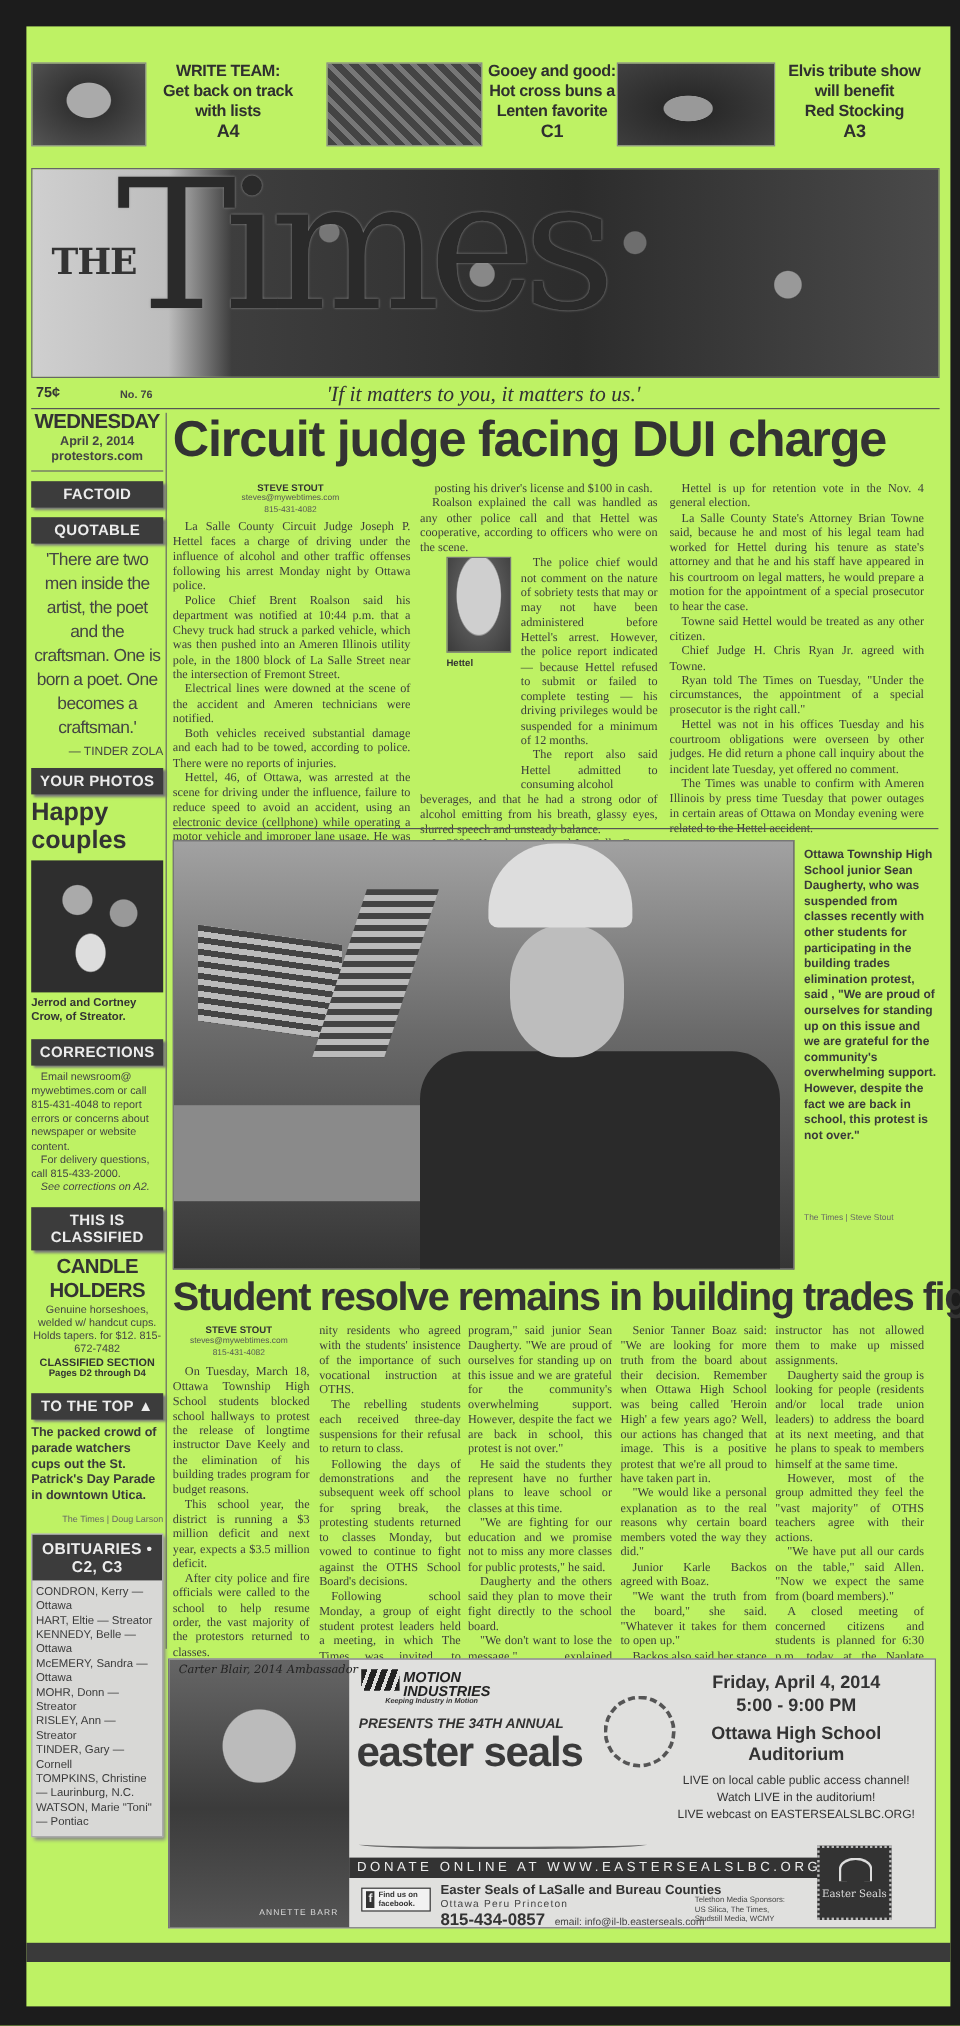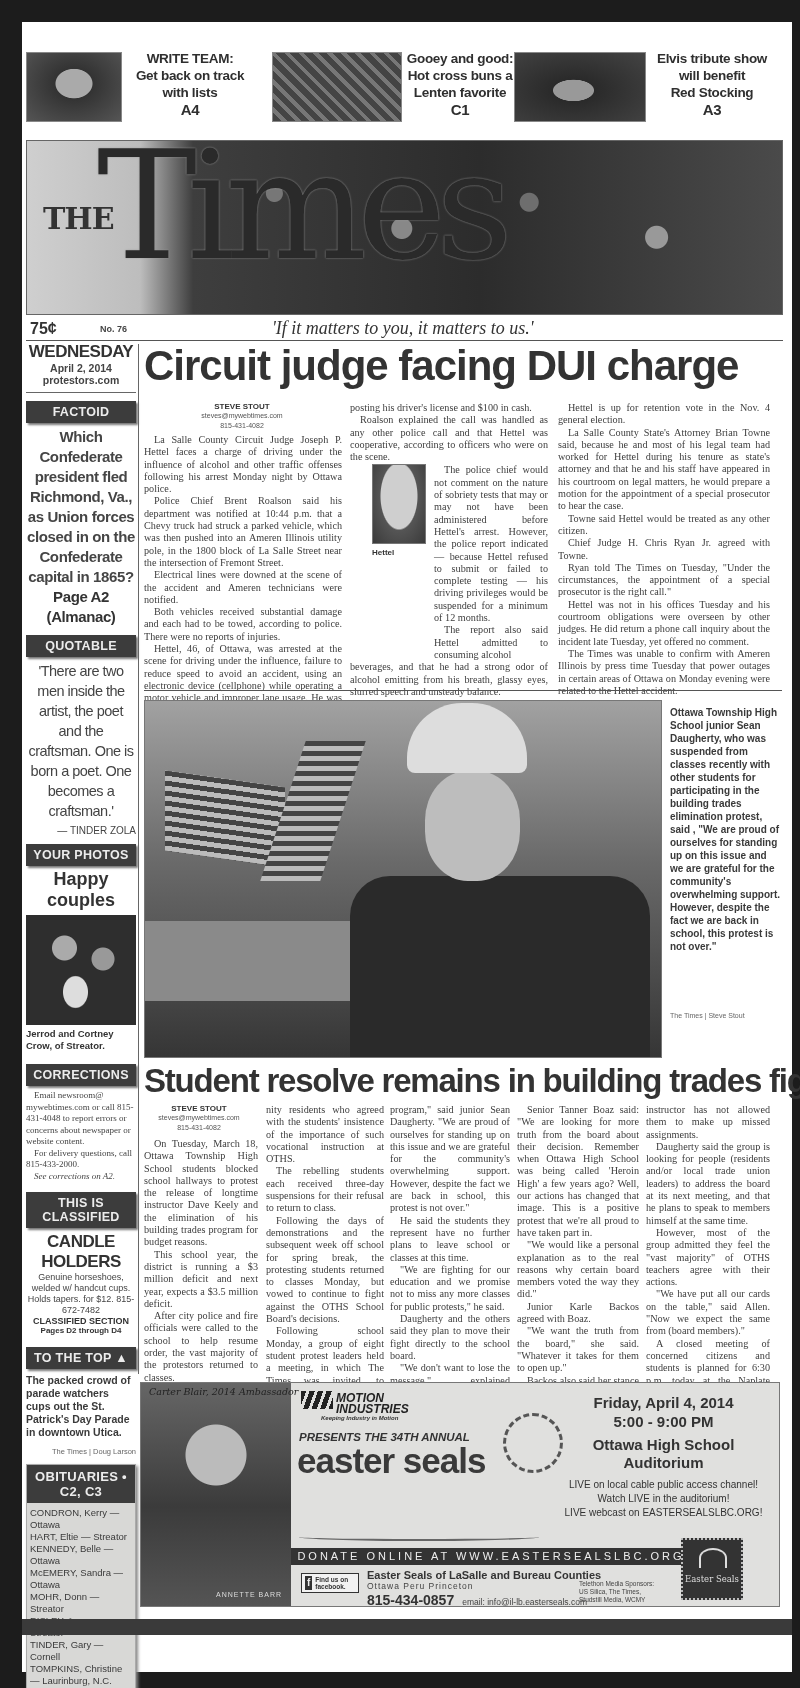--- a/index.html
+++ b/index.html
@@ -1,50 +1,50 @@
 <!DOCTYPE html>
 <html><head>
 <meta charset="utf-8">
 <style>
   * { box-sizing: border-box; margin: 0; padding: 0; }
   html, body { width: 800px; height: 1688px; overflow: hidden; }
   body { background: #1c1c1c; font-family: "DejaVu Serif", serif; color: #3a3a3a; position: relative; }
-  .page { position: absolute; left: 22px; top: 22px; width: 770px; height: 1650px; background: #ffffff; }
+  .page { position: absolute; left: 22px; top: 22px; width: 770px; height: 1650px; background: #bef264; }
   .abs { position: absolute; }
   .photo { background: linear-gradient(135deg, #555 0%, #2d2d2d 45%, #6a6a6a 100%); border: 1px solid #888; }
 
   
   .teaser-text { text-align: center; font-family: "Liberation Sans", sans-serif; font-size: 13.5px; line-height: 17px; color: #2f2f2f; font-weight: bold; letter-spacing: -0.3px; }
   .teaser-page { font-weight: bold; font-size: 15px; }
 
   
   .masthead { left: 4px; top: 118px; width: 757px; height: 175px; background: linear-gradient(90deg, #cfcfcf 0%, #bdbdbd 15%, #3e3e3e 22%, #2c2c2c 60%, #4a4a4a 100%); border: 1px solid #666; overflow: hidden; }
   .mast-the { left: 16px; top: 60px; font-family: "DejaVu Serif", serif; font-weight: bold; font-size: 30px; color: #333; letter-spacing: -1px; }
   .mast-times { left: 70px; top: -10px; font-family: "DejaVu Serif", serif; font-size: 150px; color: #2a2a2a; letter-spacing: -10px; line-height: 1; text-shadow: 0 0 2px #999; }
   .crowd-heads { background: radial-gradient(circle at 20% 30%, #777 0 8px, transparent 9px), radial-gradient(circle at 40% 50%, #888 0 10px, transparent 11px), radial-gradient(circle at 60% 35%, #6e6e6e 0 9px, transparent 10px), radial-gradient(circle at 80% 55%, #999 0 11px, transparent 12px); }
 
-  .price { left: 8px; top: 298px; font-family: "Liberation Sans", sans-serif; font-weight: bold; font-size: 16px; color: #333; }
+  .price { left: 8px; top: 298px; font-family: "Liberation Sans", sans-serif; font-weight: bold; font-size: 12px; color: #333; }
   .issue-no { left: 78px; top: 302px; font-family: "Liberation Sans", sans-serif; font-weight: bold; font-size: 9px; color: #444; }
   .tagline { left: 250px; top: 296px; font-family: "Liberation Serif", serif; font-style: italic; font-size: 18px; color: #333; }
   .rule { background: #555; height: 1px; }
 
   
   .sidebar { left: 4px; top: 318px; width: 110px; }
   .date-box { text-align: center; padding: 2px 0 6px; border-bottom: 1px solid #666; }
   .dow { font-family: "Liberation Sans", sans-serif; font-weight: bold; font-size: 17px; color: #333; letter-spacing: -0.5px; }
   .date-sm { font-family: "Liberation Sans", sans-serif; font-weight: bold; font-size: 10.5px; color: #444; }
   .sb-head { background: #3c3c3c; color: #ececec; font-family: "Liberation Sans", sans-serif; font-weight: bold; font-size: 12.5px; text-align: center; padding: 4px 0; margin-top: 8px; box-shadow: 2px 2px 2px #777; letter-spacing: 0.3px; }
   .factoid { text-align: center; font-family: "Liberation Sans", sans-serif; font-weight: bold; font-size: 15px; line-height: 20px; color: #454545; margin-top: 4px; letter-spacing: -0.4px; }
   .quote { text-align: center; font-family: "Liberation Sans", sans-serif; font-size: 14.5px; line-height: 20px; color: #444; margin-top: 4px; letter-spacing: -0.5px; }
   .quote-attr { text-align: right; font-family: "Liberation Sans", sans-serif; font-size: 10px; color: #444; margin-top: 4px; }
-  .photos-title { text-align: center; font-family: "Liberation Sans", sans-serif; font-weight: bold; font-size: 18px; color: #333; margin-top: 3px; }
+  .photos-title { text-align: left; font-family: "Liberation Sans", sans-serif; font-weight: bold; font-size: 21px; color: #333; margin-top: 3px; }
   .couple-photo { height: 110px; margin-top: 4px; background: radial-gradient(circle at 35% 30%, #aaa 0 12px, transparent 13px), radial-gradient(circle at 70% 40%, #999 0 11px, transparent 12px), radial-gradient(ellipse at 45% 70%, #ddd 0 12px, transparent 13px), #2e2e2e; }
   .sb-caption { font-family: "Liberation Sans", sans-serif; font-weight: bold; font-size: 9.5px; line-height: 12px; color: #333; margin-top: 3px; }
   .sb-small { font-family: "Liberation Sans", sans-serif; font-size: 9px; line-height: 11.5px; color: #444; margin-top: 4px; }
-  .sb-small p { text-indent: 8px; font-family: Liberation Serif, serif; }
+  .sb-small p { text-indent: 8px; }
   .classified-title { text-align: center; font-family: "Liberation Sans", sans-serif; font-weight: bold; font-size: 17px; color: #333; margin-top: 4px; letter-spacing: -0.5px; }
   .classified-body { text-align: center; font-family: "Liberation Sans", sans-serif; font-size: 9px; line-height: 11px; color: #444; }
   .classified-sec { text-align: center; font-family: "Liberation Sans", sans-serif; font-weight: bold; font-size: 9px; color: #333; }
   .totop-text { font-family: "Liberation Sans", sans-serif; font-weight: bold; font-size: 10.5px; line-height: 13px; color: #3a3a3a; margin-top: 5px; }
   .credit { text-align: right; font-family: "Liberation Sans", sans-serif; font-size: 7.5px; color: #666; margin-top: 8px; }
   .obits { background: #d8d8d6; border: 1px solid #aaa; box-shadow: 2px 2px 3px #888; margin-top: 8px; padding-bottom: 5px; }
   .obits .sb-head { margin-top: 0; box-shadow: none; }
   .obit-list { font-family: "Liberation Sans", sans-serif; font-size: 9.5px; line-height: 12px; color: #3a3a3a; padding: 4px 3px 0; }
 
   
@@ -137,25 +137,20 @@
   <div class="abs rule" style="left:4px;top:318px;width:757px;"></div>
 
   <div class="abs sidebar">
     <div class="date-box">
       <div class="dow">WEDNESDAY</div>
       <div class="date-sm">April 2, 2014</div>
       <div class="date-sm">protestors.com</div>
     </div>
 
     <div class="sb-head">FACTOID</div>
-    <div class="factoid">
-      <div>Which Confederate president fled Richmond, Va., as Union forces closed in on the Confederate capital in 1865?</div>
-      <div style="color:#333;">Page A2</div>
-      <div style="color:#333;">(Almanac)</div>
-    </div>
 
     <div class="sb-head">QUOTABLE</div>
     <div class="quote">'There are two men inside the artist, the poet and the craftsman. One is born a poet. One becomes a craftsman.'</div>
     <div class="quote-attr">— TINDER ZOLA</div>
 
     <div class="sb-head">YOUR PHOTOS</div>
     <div class="photos-title">Happy couples</div>
     <div class="couple-photo"></div>
     <div class="sb-caption">Jerrod and Cortney Crow, of Streator.</div>
 
@@ -209,21 +204,21 @@
 
   <div class="abs body-col" style="left:122px;top:412px;width:198px;">
     <p>La Salle County Circuit Judge Joseph P. Hettel faces a charge of driving under the influence of alcohol and other traffic offenses following his arrest Monday night by Ottawa police.</p>
     <p>Police Chief Brent Roalson said his department was notified at 10:44 p.m. that a Chevy truck had struck a parked vehicle, which was then pushed into an Ameren Illinois utility pole, in the 1800 block of La Salle Street near the intersection of Fremont Street.</p>
     <p>Electrical lines were downed at the scene of the accident and Ameren technicians were notified.</p>
     <p>Both vehicles received substantial damage and each had to be towed, according to police. There were no reports of injuries.</p>
     <p>Hettel, 46, of Ottawa, was arrested at the scene for driving under the influence, failure to reduce speed to avoid an accident, using an electronic device (cellphone) while operating a motor vehicle and improper lane usage. He was transported to the Ottawa police department and released after</p>
   </div>
 
   <div class="abs body-col" style="left:328px;top:380px;width:198px;">
-    <p style="text-indent:0;">posting his driver's license and $100 in cash.</p>
+    <p style="text-indent:0;margin-left:12px;">posting his driver's license and $100 in cash.</p>
     <p>Roalson explained the call was handled as any other police call and that Hettel was cooperative, according to officers who were on the scene.</p>
     <div style="display:flex;gap:6px;margin-top:1px;">
       <div style="flex:0 0 56px;margin-left:22px;">
         <div class="mug" style="width:54px;height:80px;"></div>
         <div class="mug-cap" style="margin-top:3px;">Hettel</div>
       </div>
       <div style="flex:1;">
         <p>The police chief would not comment on the nature of sobriety tests that may or may not have been administered before Hettel's arrest. However, the police report indicated — because Hettel refused to submit or failed to complete testing — his driving privileges would be suspended for a minimum of 12 months.</p>
         <p>The report also said Hettel admitted to consuming alcohol</p>
       </div>

